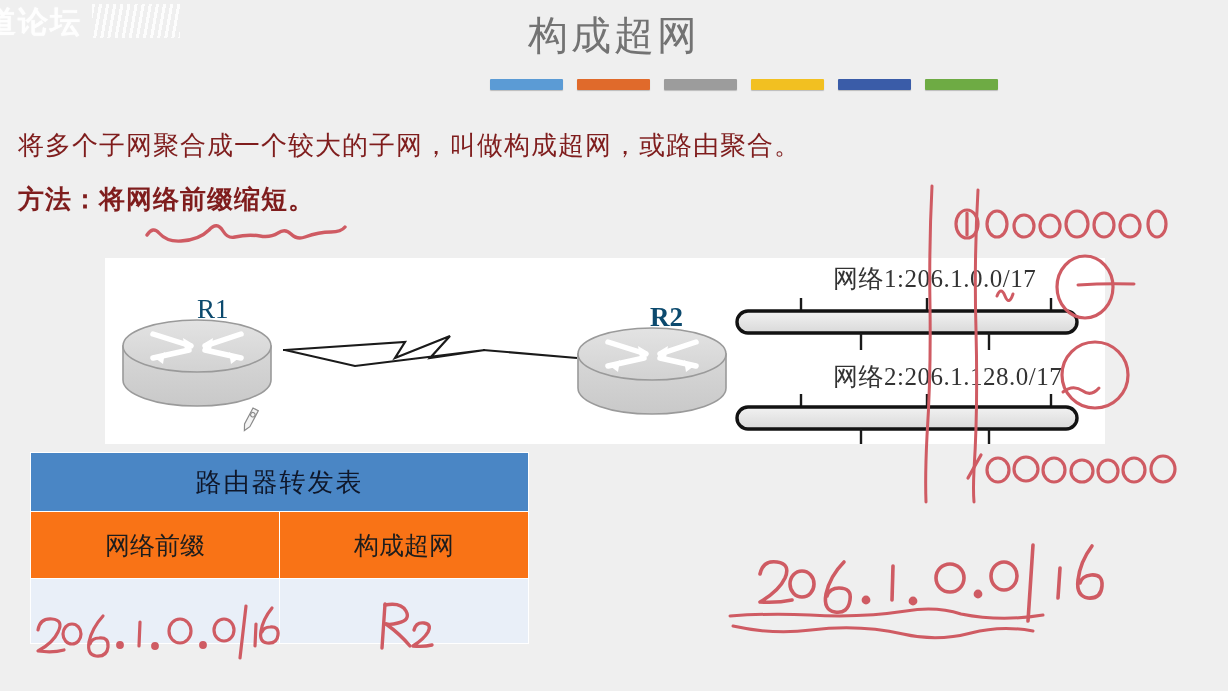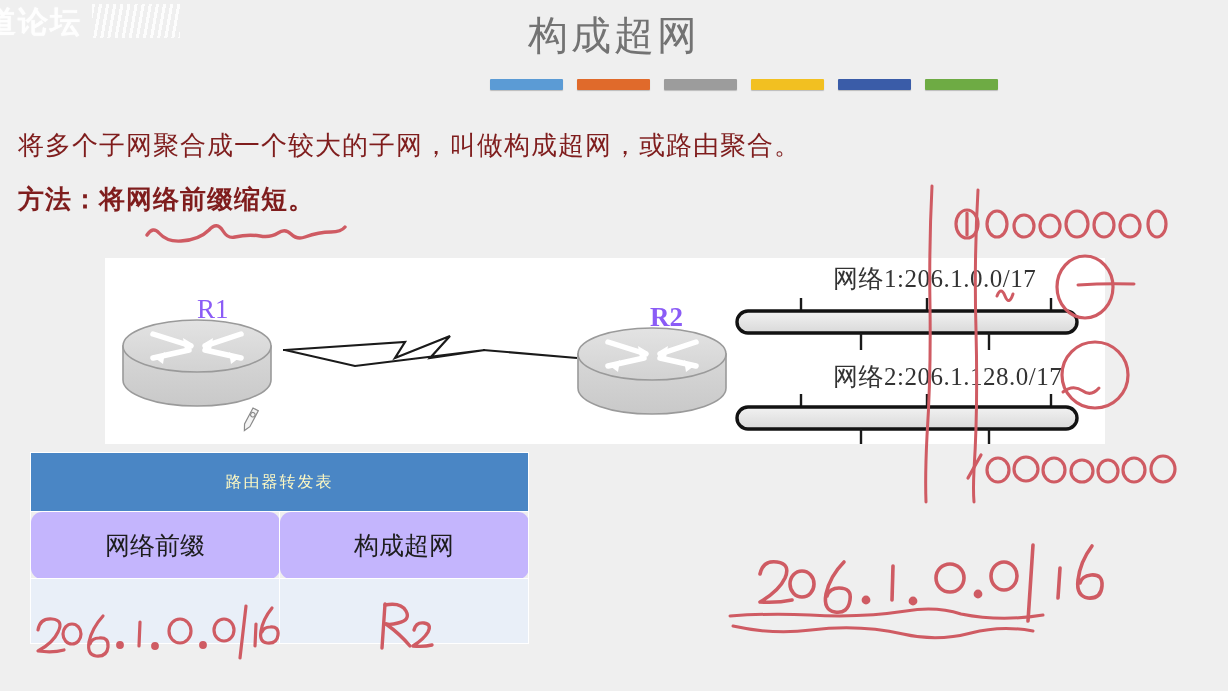--- a/index.html
+++ b/index.html
@@ -51,21 +51,21 @@
   }
   #body-line-1{top:128px;}
   #body-line-2{top:182px;font-weight:bold;}
   
   #diagram{
     position:absolute;left:105px;top:258px;
     width:1000px;height:186px;
     background:#ffffff;
   }
   .router-label{
-    position:absolute;font-size:27px;color:#8b5cf6;
+    position:absolute;font-size:27px;color:#0c4a6e;
     font-family:"Liberation Serif","DejaVu Serif",serif;
   }
   
   .net-label{
     position:absolute;font-size:25px;color:#333;
     white-space:nowrap;letter-spacing:.5px;
   }
   
   #table{
     position:absolute;left:30px;top:452px;
@@ -73,25 +73,25 @@
     border-collapse:collapse;
     font-size:25px;
   }
   #table td{
     border:1px solid #ffffff;
     text-align:center;
     color:#1d1d1d;
     font-family:"Liberation Serif","DejaVu Serif",serif;
   }
   #table .hdr{
-    background:#4a86c5;color:#fef9c3;
-    height:56px;font-size:16px;letter-spacing:2px;
+    background:#4a86c5;color:#0f172a;
+    height:56px;font-size:26px;letter-spacing:2px;
   }
   #table .sub{
-    background:#c4b5fd;height:64px;border-radius:11px;
+    background:#f97316;height:64px;
   }
   #table .datarow{
     background:#e9eff8;height:62px;
   }
   #ink-layer{position:absolute;left:0;top:0;width:1228px;height:691px;}
 </style>
 </head>
 <body>
 
 <div id="watermark">道论坛</div>

